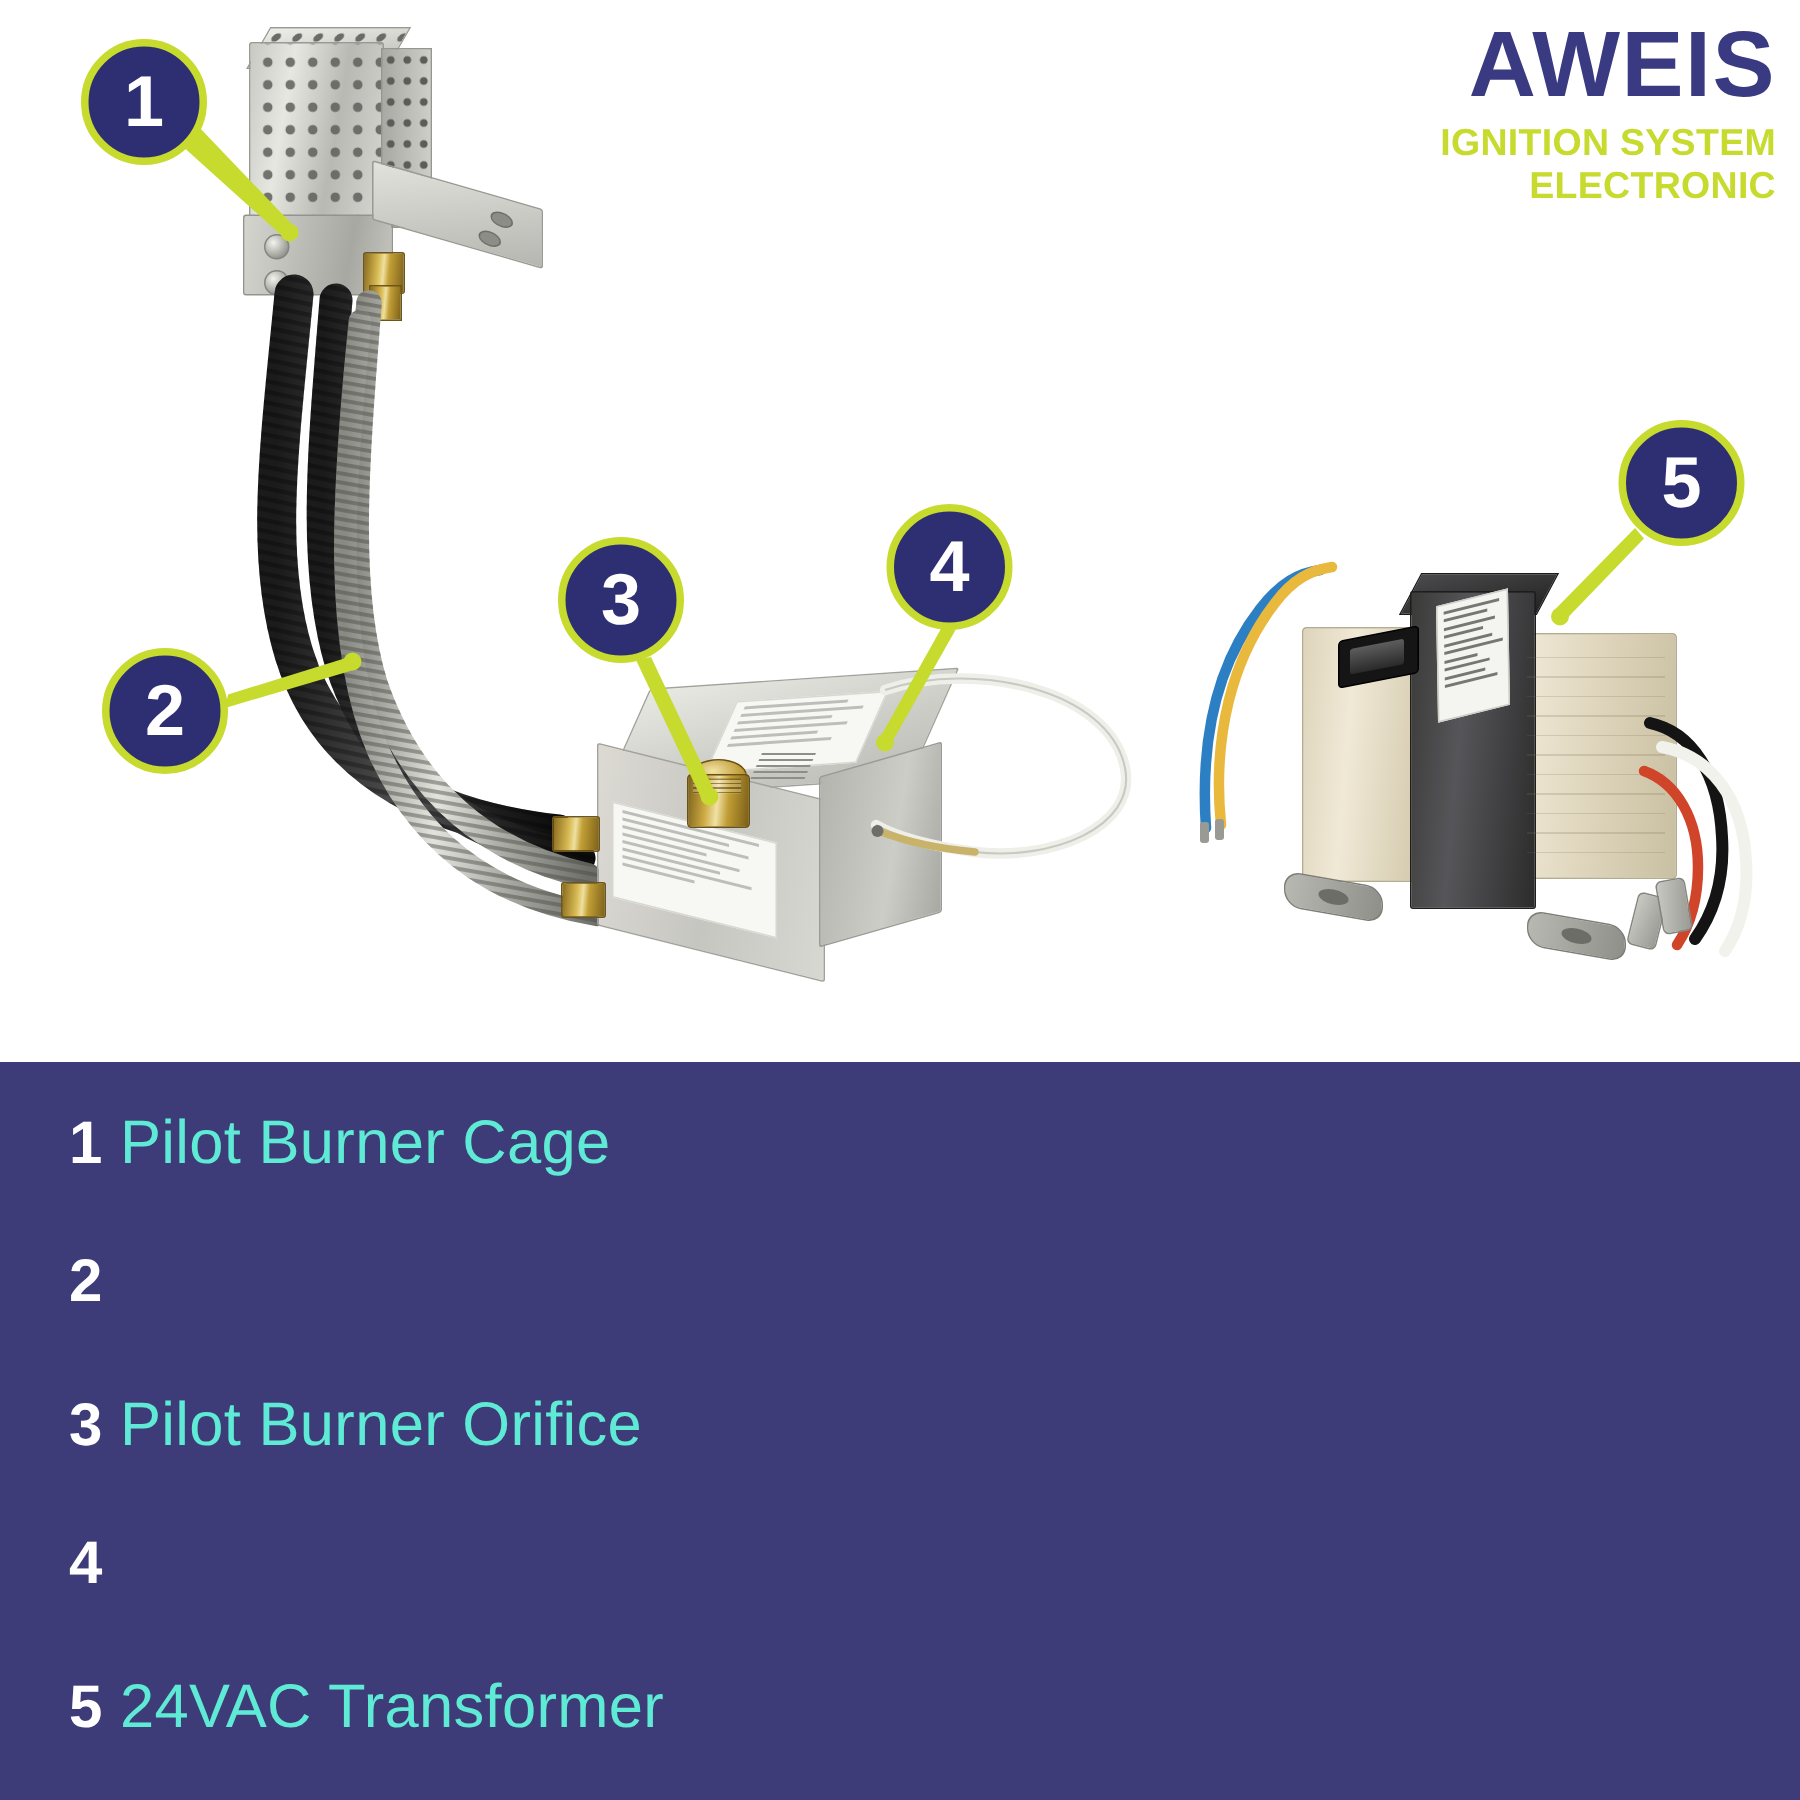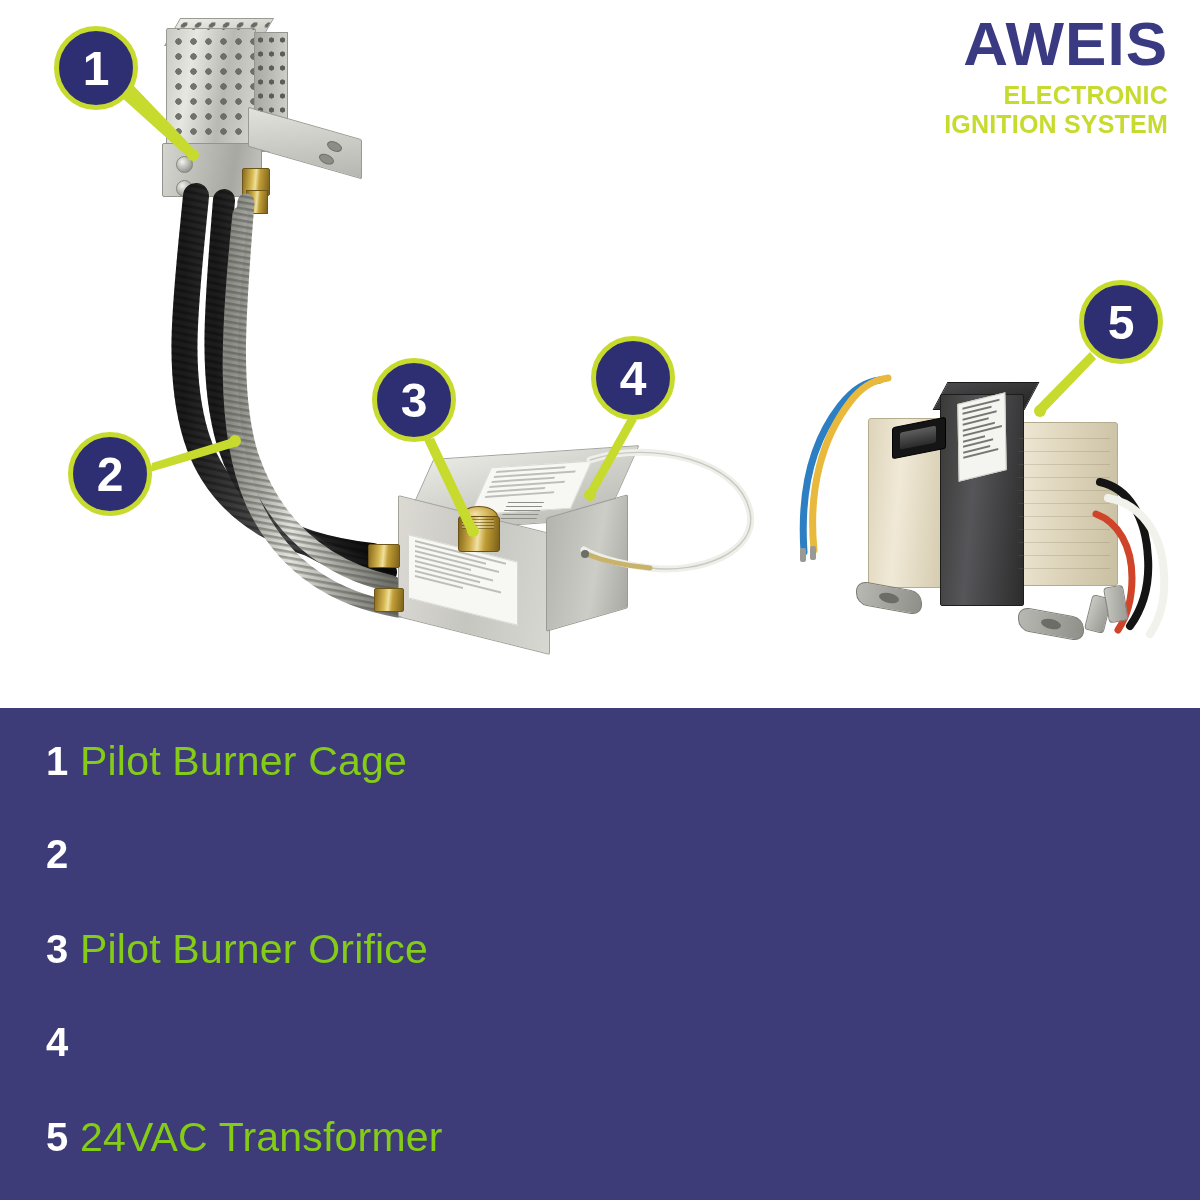--- a/index.html
+++ b/index.html
@@ -27,21 +27,21 @@
     position: absolute;
     left: 0; top: 0;
     width: 1200px; height: 708px;
     background: #ffffff;
     overflow: hidden;
   }
 
   
   #brand {
     position: absolute;
-    right: 32px;
+    right: 16px;
     top: 14px;
     width: 300px;
     text-align: right;
   }
   #brand .wordmark {
     font-size: 62px;
     font-weight: bold;
     letter-spacing: 1px;
     color: #3a3a82;
     line-height: 0.98;
@@ -105,21 +105,21 @@
     padding-left: 46px;
     box-sizing: border-box;
     font-size: 40px;
     font-weight: bold;
     color: #ffffff;
     font-family: "Liberation Sans", sans-serif;
   }
   .legend-label {
     font-size: 41px;
     font-weight: normal;
-    color: #84cc16;
+    color: #5eead4;
     letter-spacing: 0.2px;
     font-family: "Liberation Sans", sans-serif;
   }
 
   
 
   
   #cage-assembly { position: absolute; left: 150px; top: 18px; width: 220px; height: 210px; }
   .cage-body {
     position: absolute;
@@ -507,22 +507,22 @@
 
     <div class="callout" style="left:372px; top:358px; width:84px; height:84px; font-size:48px;">3</div>
 
     <div class="callout" style="left:591px; top:336px; width:84px; height:84px; font-size:48px;">4</div>
 
     <div class="callout" style="left:1079px; top:280px; width:84px; height:84px; font-size:48px;">5</div>
 
     <div id="brand">
       <div class="wordmark">AWEIS</div>
       <div class="tagline">
+        <div>IGNITION SYSTEM</div>
         <div>ELECTRONIC</div>
-        <div>IGNITION SYSTEM</div>
       </div>
     </div>
 
   </div>
 
   <div id="legend">
 
     <div class="legend-row">
       <div class="legend-num">1</div>
       <div class="legend-label">Pilot Burner Cage</div>

